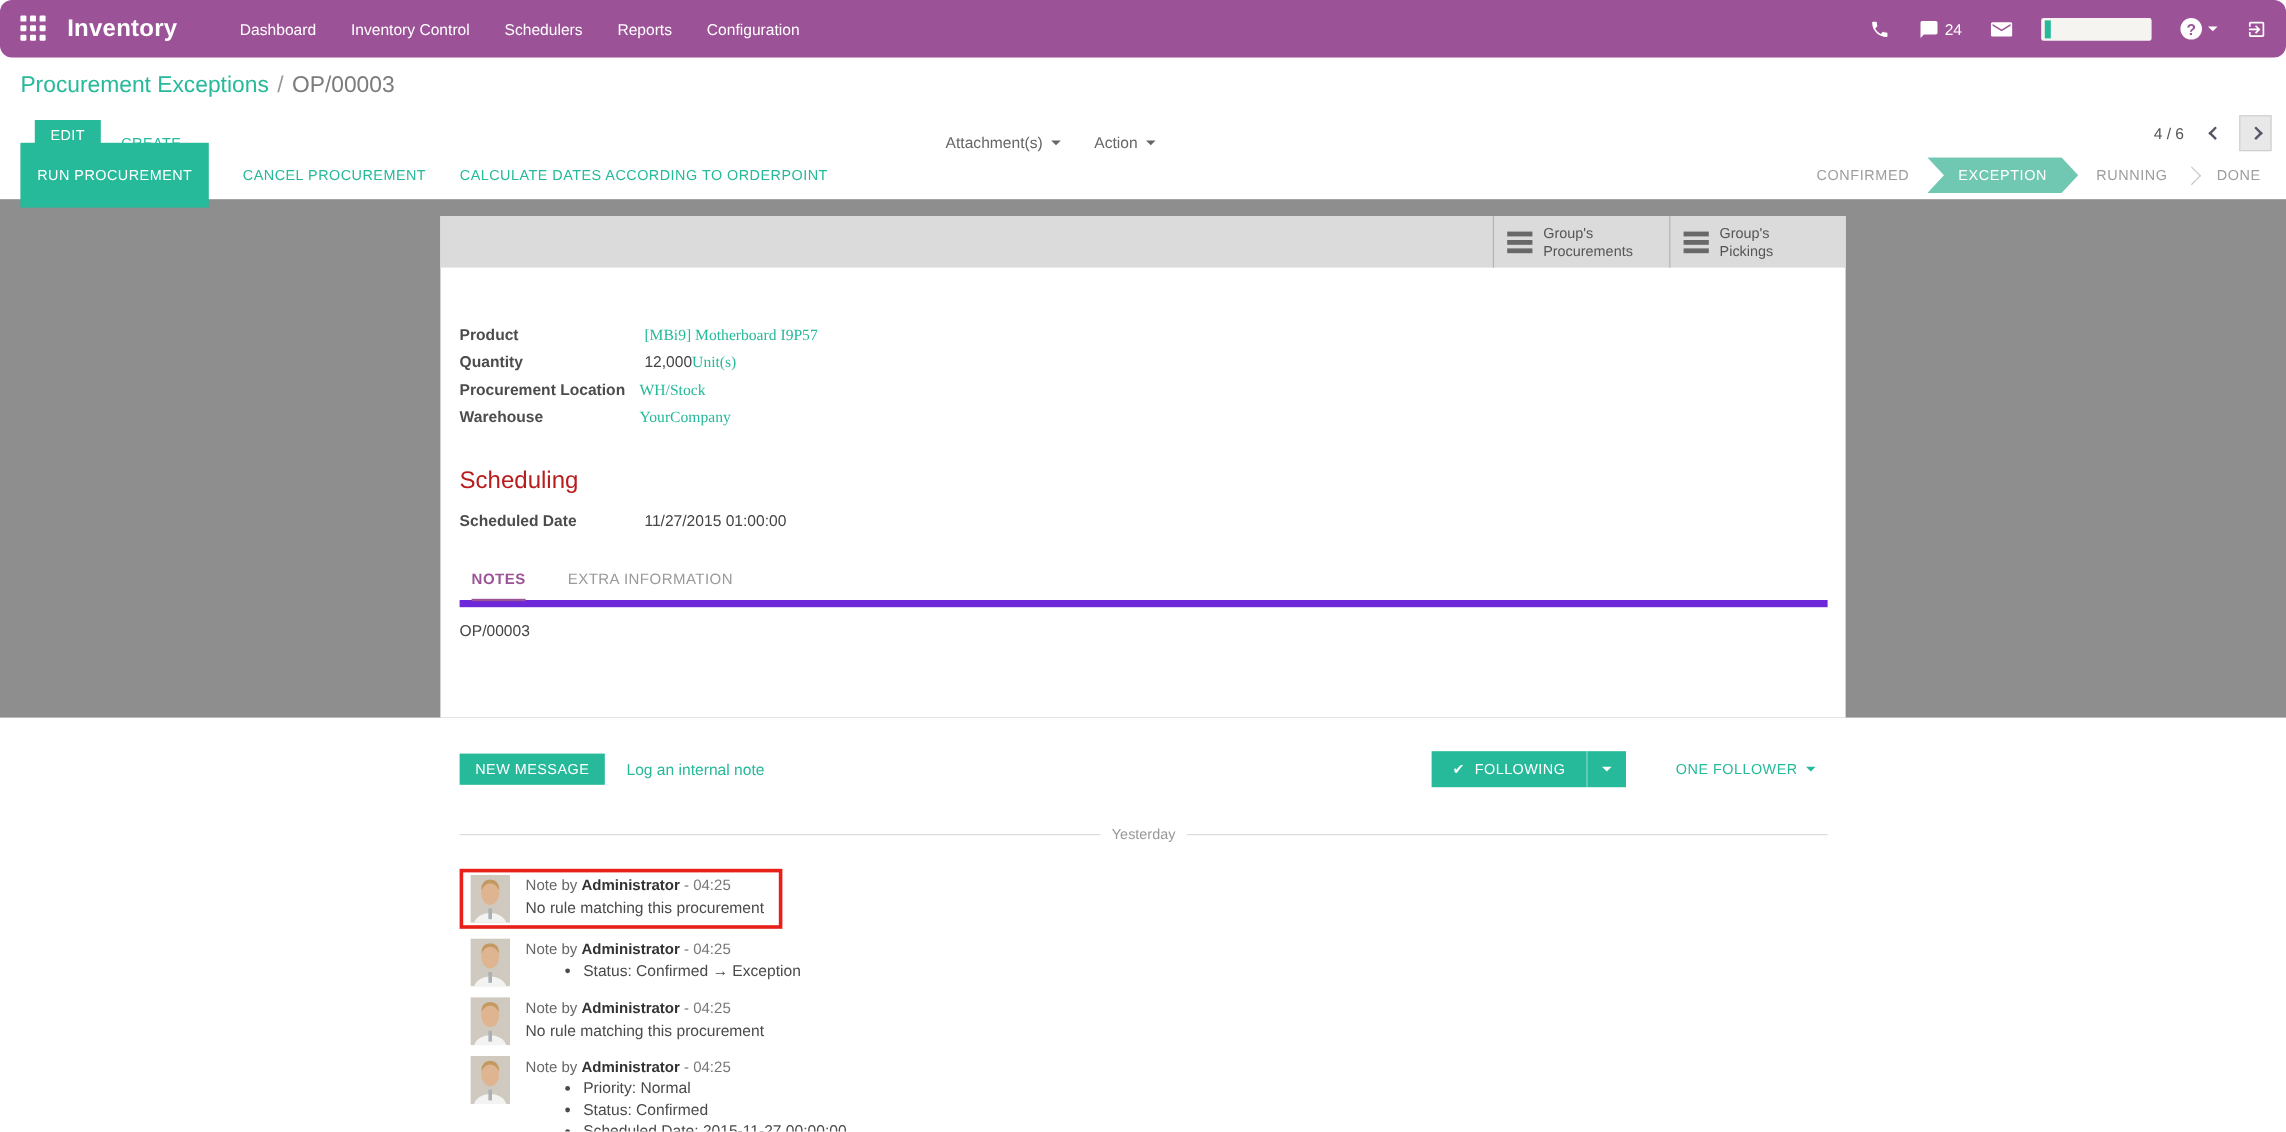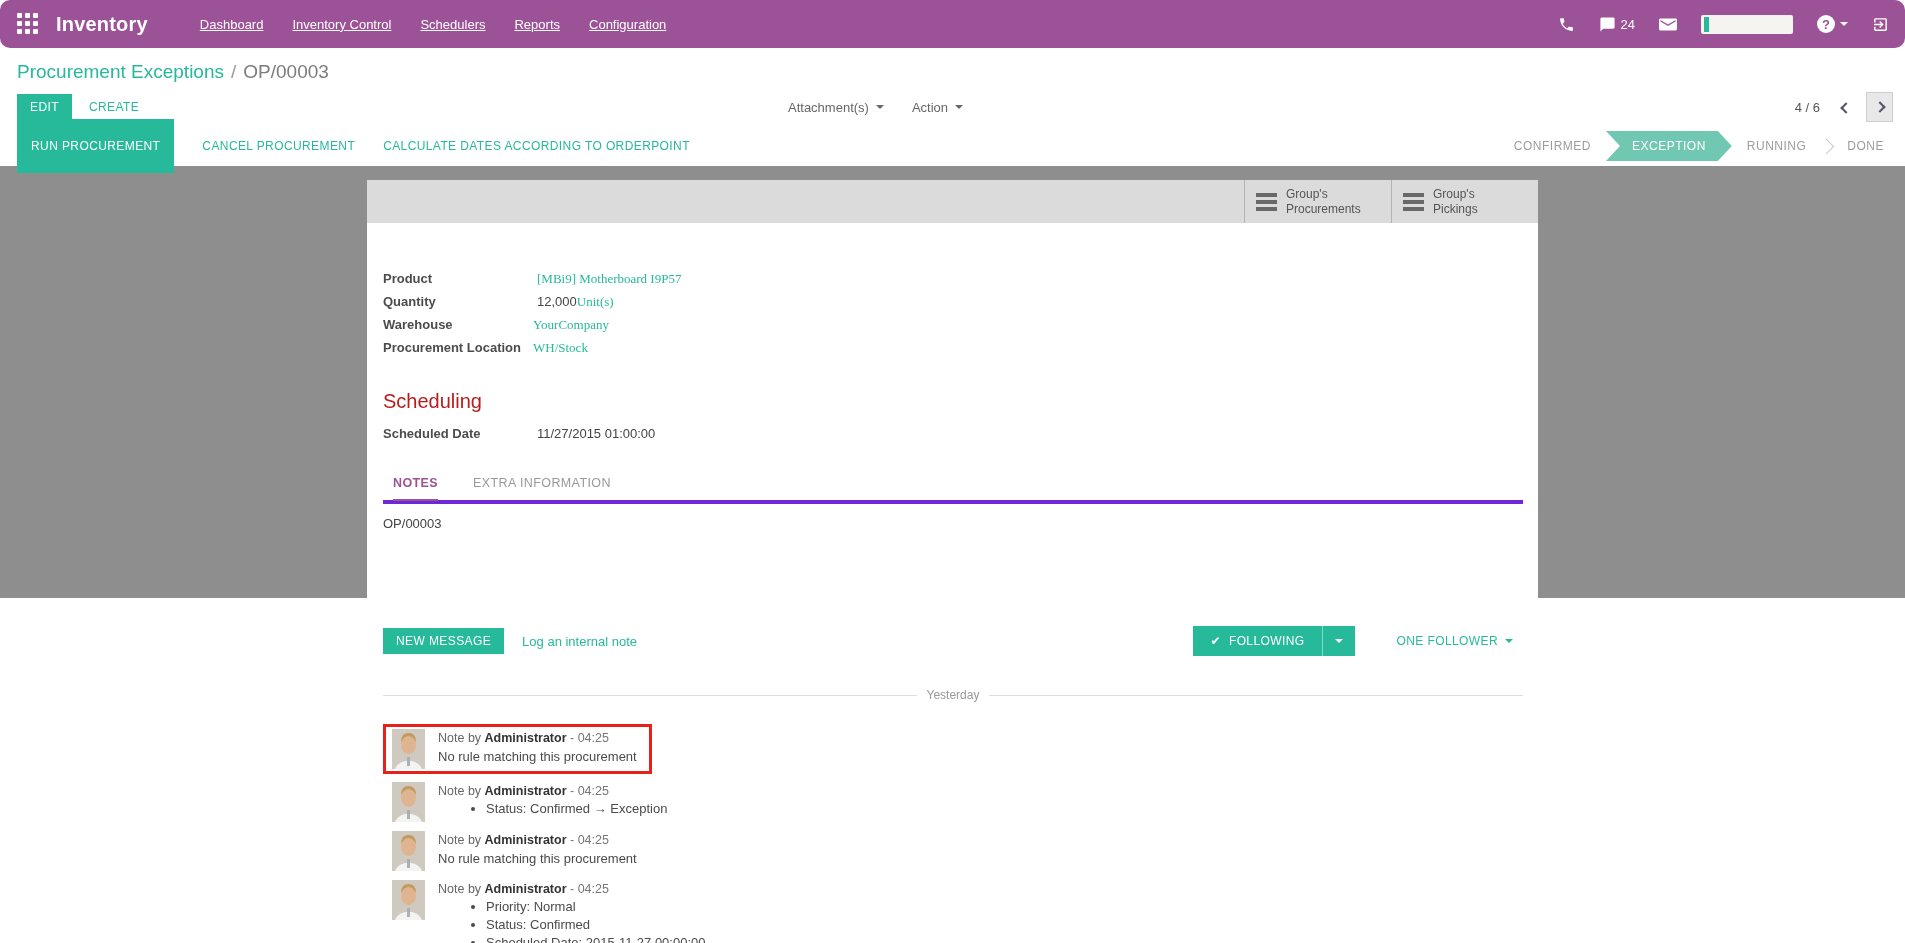--- a/index.html
+++ b/index.html
@@ -9,42 +9,42 @@
   *{box-sizing:border-box;}
   html,body{margin:0;padding:0;width:1905px;height:943px;overflow:hidden;
     font-family:"Liberation Sans",sans-serif;background:#fff;color:#444;}
 
   
   .navbar{height:48px;background:var(--primary);display:flex;align-items:center;color:#fff;border-radius:10px;}
   .apps-icon{width:22px;height:22px;margin-left:17px;display:grid;
     grid-template-columns:repeat(3,5px);grid-template-rows:repeat(3,5px);gap:3px;cursor:pointer;}
   .apps-icon i{background:#fff;border-radius:1px;}
   .brand{font-size:20px;font-weight:bold;margin-left:17px;margin-right:52px;letter-spacing:.2px;}
-  .nav-menu{display:flex;align-items:center;gap:29px;font-size:13px;text-decoration:underline;}
+  .nav-menu{display:flex;align-items:center;gap:29px;font-size:13px;}
   .nav-menu span{cursor:pointer;white-space:nowrap;}
   .nav-spacer{flex:1;}
   .nav-icons{display:flex;align-items:center;gap:24px;margin-right:16px;}
   .nav-icons svg{fill:#fff;display:block;}
   .chat-group{display:flex;align-items:center;gap:5px;font-size:13px;cursor:pointer;}
   .user-box{width:92px;height:19px;background:#f5f4f1;border-radius:2px;position:relative;cursor:pointer;}
   .user-box i{position:absolute;left:3px;top:2px;bottom:2px;width:5px;background:var(--teal);}
   .help-group{display:flex;align-items:center;gap:5px;cursor:pointer;}
   .help-circle{width:18px;height:18px;border-radius:50%;background:#fff;color:var(--primary);
     font-size:13px;font-weight:bold;display:flex;align-items:center;justify-content:center;}
   .caret{display:inline-block;width:0;height:0;border-left:4px solid transparent;
     border-right:4px solid transparent;border-top:4px solid currentColor;}
 
   
   .breadcrumb-row{padding:13px 0 0 17px;font-size:19px;height:40px;}
   .bc-link{color:var(--teal);cursor:pointer;}
   .bc-sep{color:#999;margin:0 7px;}
   .bc-current{color:#7c7c7c;}
 
   
-  .control-row{height:38px;display:flex;align-items:center;padding-left:17px;position:relative;}
+  .control-row{height:38px;display:flex;align-items:flex-end;padding-left:29px;position:relative;}
   .btn-teal{background:var(--teal);color:#fff;border:none;font-size:12px;letter-spacing:.4px;
     padding:6px 13px;cursor:pointer;font-family:inherit;}
   .link-teal{color:var(--teal);font-size:12px;letter-spacing:.4px;cursor:pointer;}
   .create-link{margin-left:17px;}
   .cp-center{position:absolute;left:788px;display:flex;align-items:center;gap:28px;
     color:#666;font-size:13px;}
   .cp-drop{display:flex;align-items:center;gap:7px;cursor:pointer;}
   .cp-right{margin-left:auto;display:flex;align-items:center;margin-right:12px;}
   .pager-text{font-size:13px;color:#555;margin-right:16px;}
   .chev{display:inline-block;width:8px;height:8px;border-top:2px solid #556;border-left:2px solid #556;}
@@ -77,21 +77,21 @@
   .hamburger i{width:21px;height:4px;background:#686868;}
   .sheet-body{padding:48px 15px 0 16px;}
   .field-groups{display:flex;flex-direction:column;}
   .fgroup{width:570px;}
   .frow{display:flex;margin-bottom:8px;font-size:13px;line-height:15px;}
   .flabel{width:154px;font-weight:bold;color:#4c4c4c;}
   .fgroup.right .flabel{width:150px;}
   .fvalue a{color:var(--teal);text-decoration:none;cursor:pointer;font-family:Liberation Serif, serif;}
   .fvalue{color:#444;}
   .section-title{font-size:20px;color:#b91c1c;margin:27px 0 13px 0;}
-  .tabs{margin-top:35px;border-bottom:4px solid #6d28d9;display:flex;gap:35px;padding-left:10px;}
+  .tabs{margin-top:35px;border-bottom:6px solid #6d28d9;display:flex;gap:35px;padding-left:10px;}
   .tab{font-size:12.5px;letter-spacing:.4px;color:#999;padding-bottom:9px;cursor:pointer;}
   .tab.active{color:var(--primary);font-weight:bold;border-bottom:2px solid var(--primary);margin-bottom:-1px;}
   .tab-content{padding:12px 0 0 0;font-size:13px;color:#444;}
 
   
   .chatter{width:1140px;margin-left:383px;padding-top:28px;}
   .chatter-buttons{display:flex;align-items:center;}
   .log-note{font-size:13px;letter-spacing:0;margin-left:18px;}
   .chatter-right{margin-left:auto;display:flex;align-items:center;margin-right:10px;}
   .follow-btn{display:flex;align-items:stretch;background:var(--teal);color:#fff;cursor:pointer;}
@@ -237,26 +237,26 @@
             <span class="flabel">Product</span>
             <span class="fvalue"><a>[MBi9] Motherboard I9P57</a></span>
           </div>
           <div class="frow">
             <span class="flabel">Quantity</span>
             <span class="fvalue"><span>12,000</span><a>Unit(s)</a></span>
           </div>
         </div>
         <div class="fgroup right">
           <div class="frow">
+            <span class="flabel">Procurement Location</span>
+            <span class="fvalue"><a>WH/Stock</a></span>
+          </div>
+          <div class="frow">
             <span class="flabel">Warehouse</span>
             <span class="fvalue"><a>YourCompany</a></span>
-          </div>
-          <div class="frow">
-            <span class="flabel">Procurement Location</span>
-            <span class="fvalue"><a>WH/Stock</a></span>
           </div>
         </div>
       </div>
 
       <div class="section-title">Scheduling</div>
       <div class="frow">
         <span class="flabel">Scheduled Date</span>
         <span class="fvalue">11/27/2015 01:00:00</span>
       </div>
 

